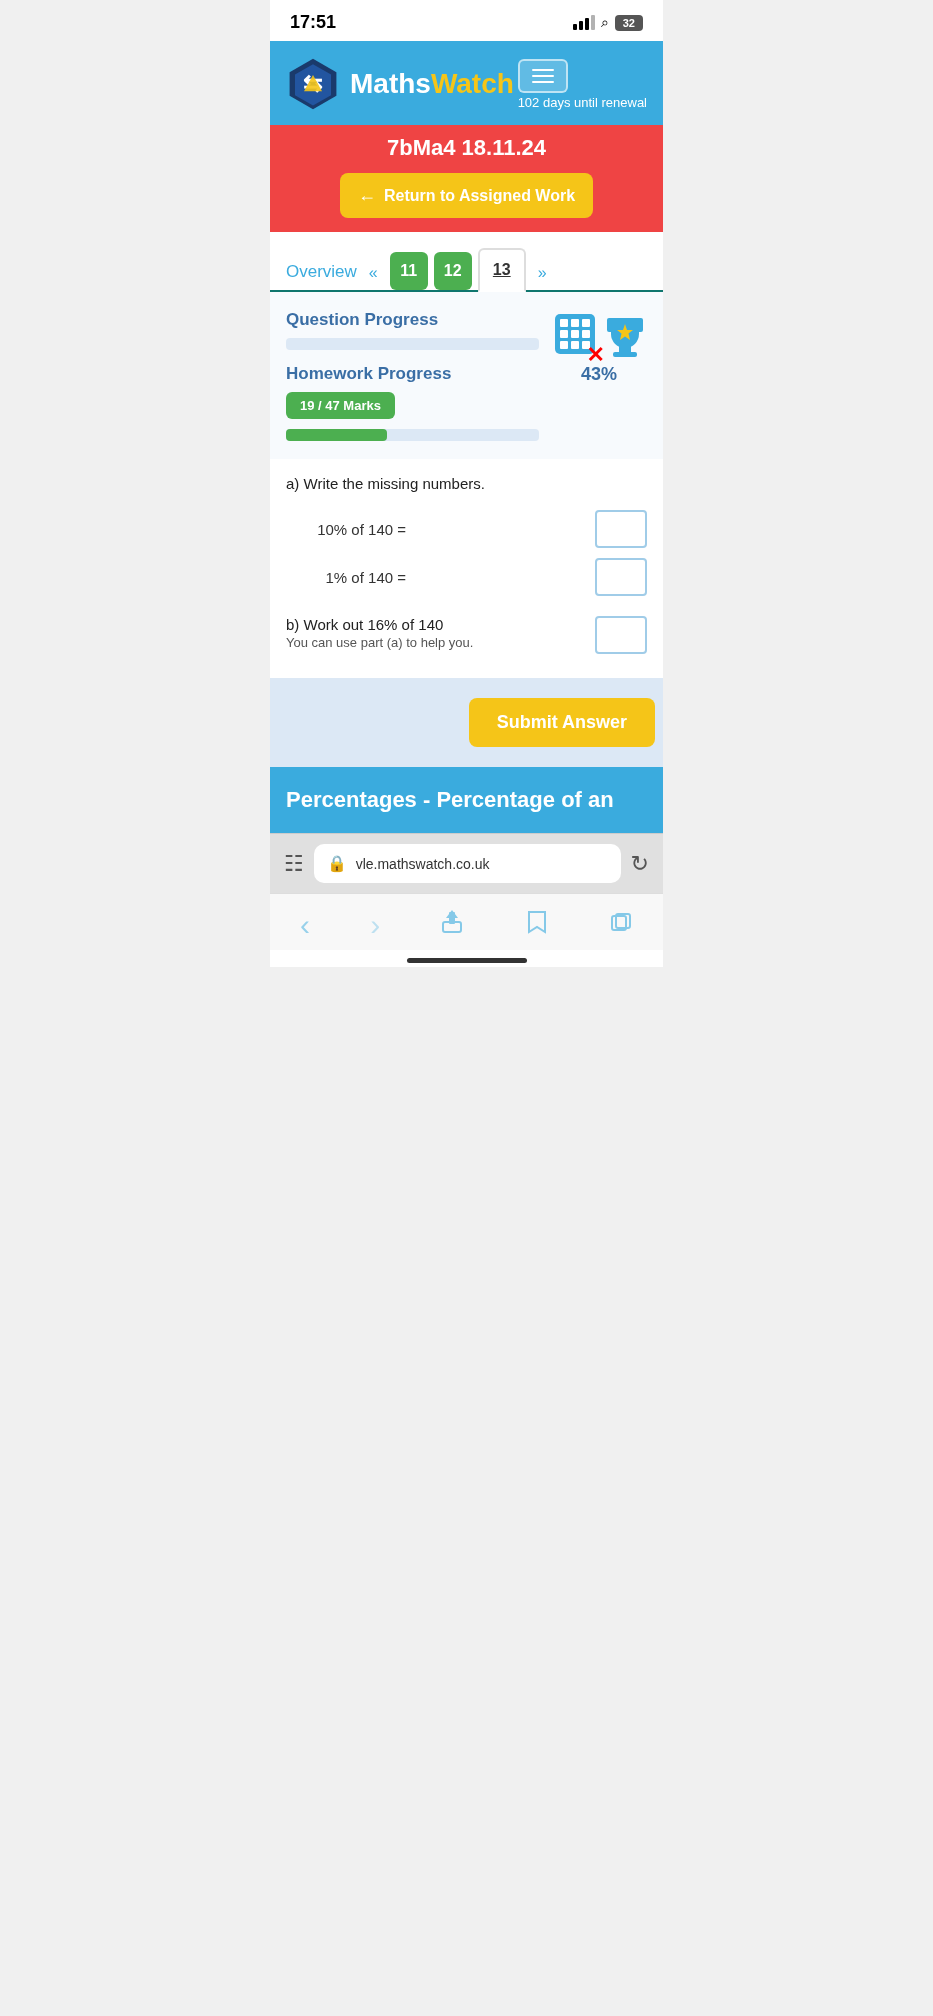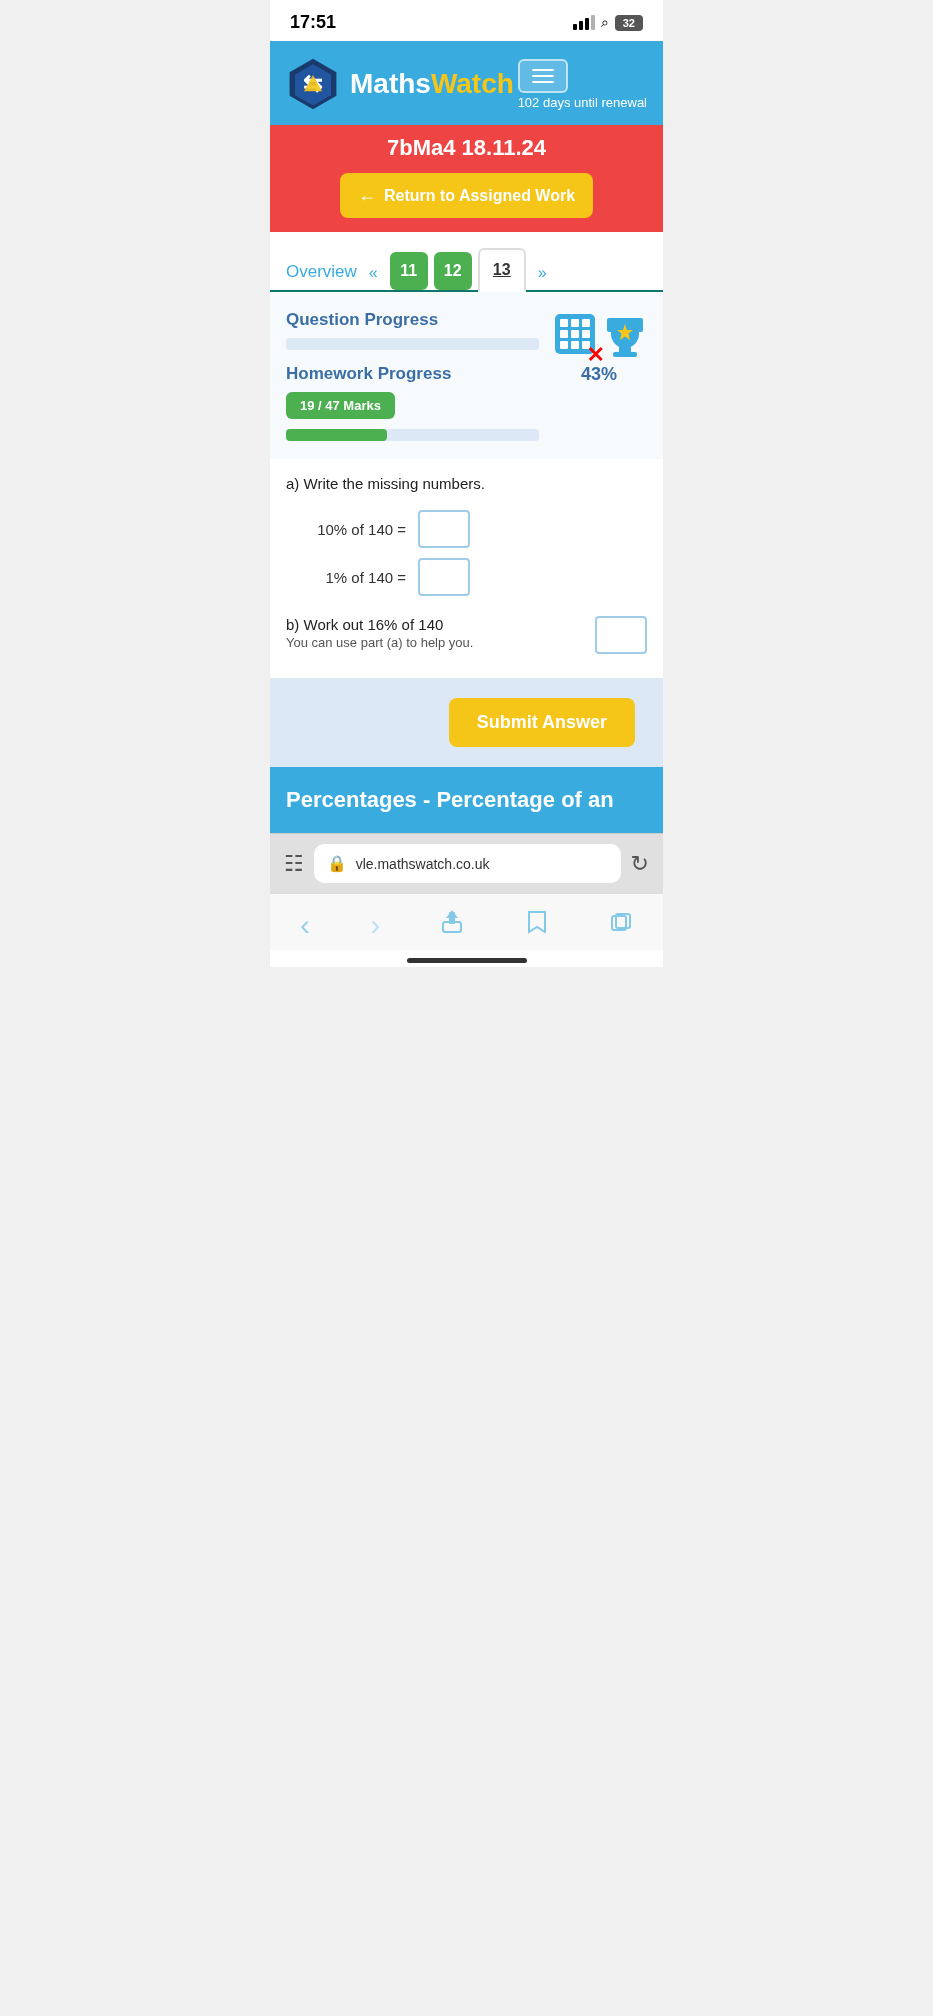--- a/index.html
+++ b/index.html
@@ -266,21 +266,21 @@
       background: white;
     }
     .question-text {
       font-size: 15px;
       color: #222;
       margin-bottom: 18px;
     }
     .calc-row {
       display: flex;
       align-items: center;
-      justify-content: flex-start;
+      justify-content: space-between;
       margin-bottom: 10px;
       gap: 12px;
     }
     .calc-label {
       font-size: 15px;
       color: #333;
       text-align: right;
       min-width: 120px;
     }
     .answer-box {
@@ -311,21 +311,21 @@
       margin-top: 2px;
     }
     .part-b-input {
       margin-top: 0;
       align-self: center;
     }
 
     
     .submit-area {
       background: #dce8f5;
-      padding: 20px 28px;
+      padding: 20px 8px;
       display: flex;
       justify-content: flex-end;
       margin-top: 24px;
     }
     .submit-btn {
       background: #f5c518;
       color: white;
       border: none;
       border-radius: 8px;
       padding: 14px 28px;

